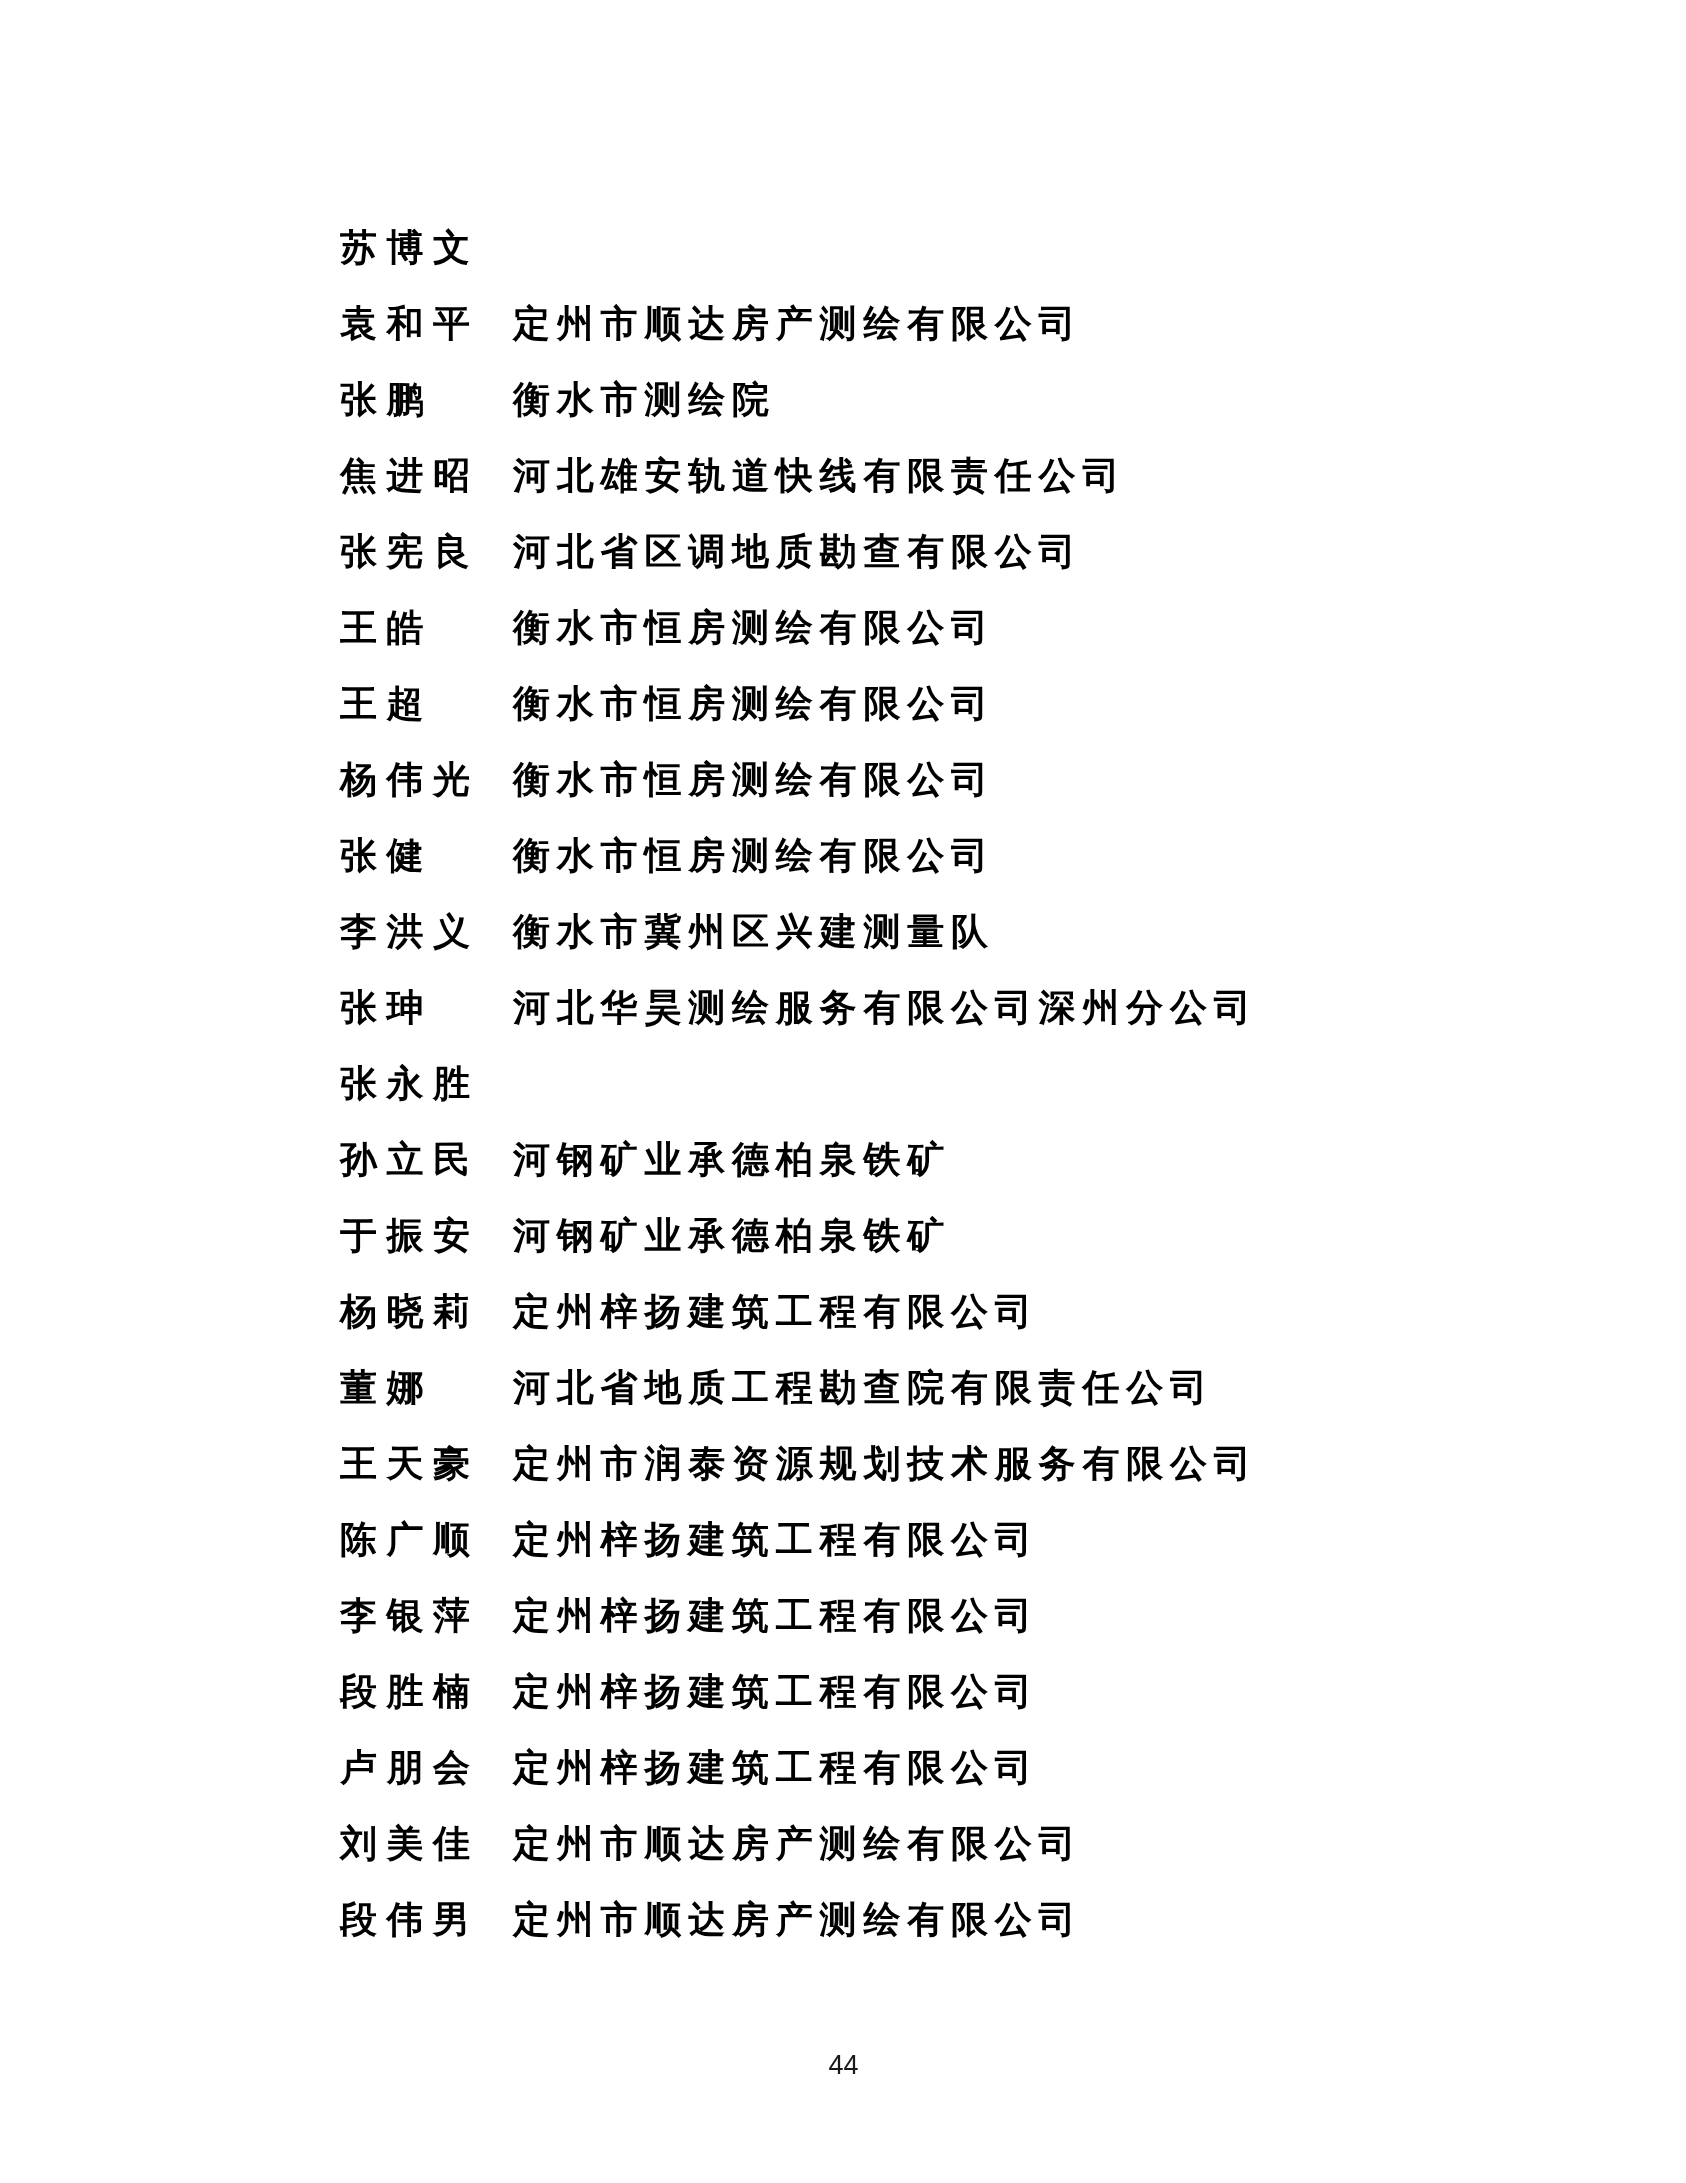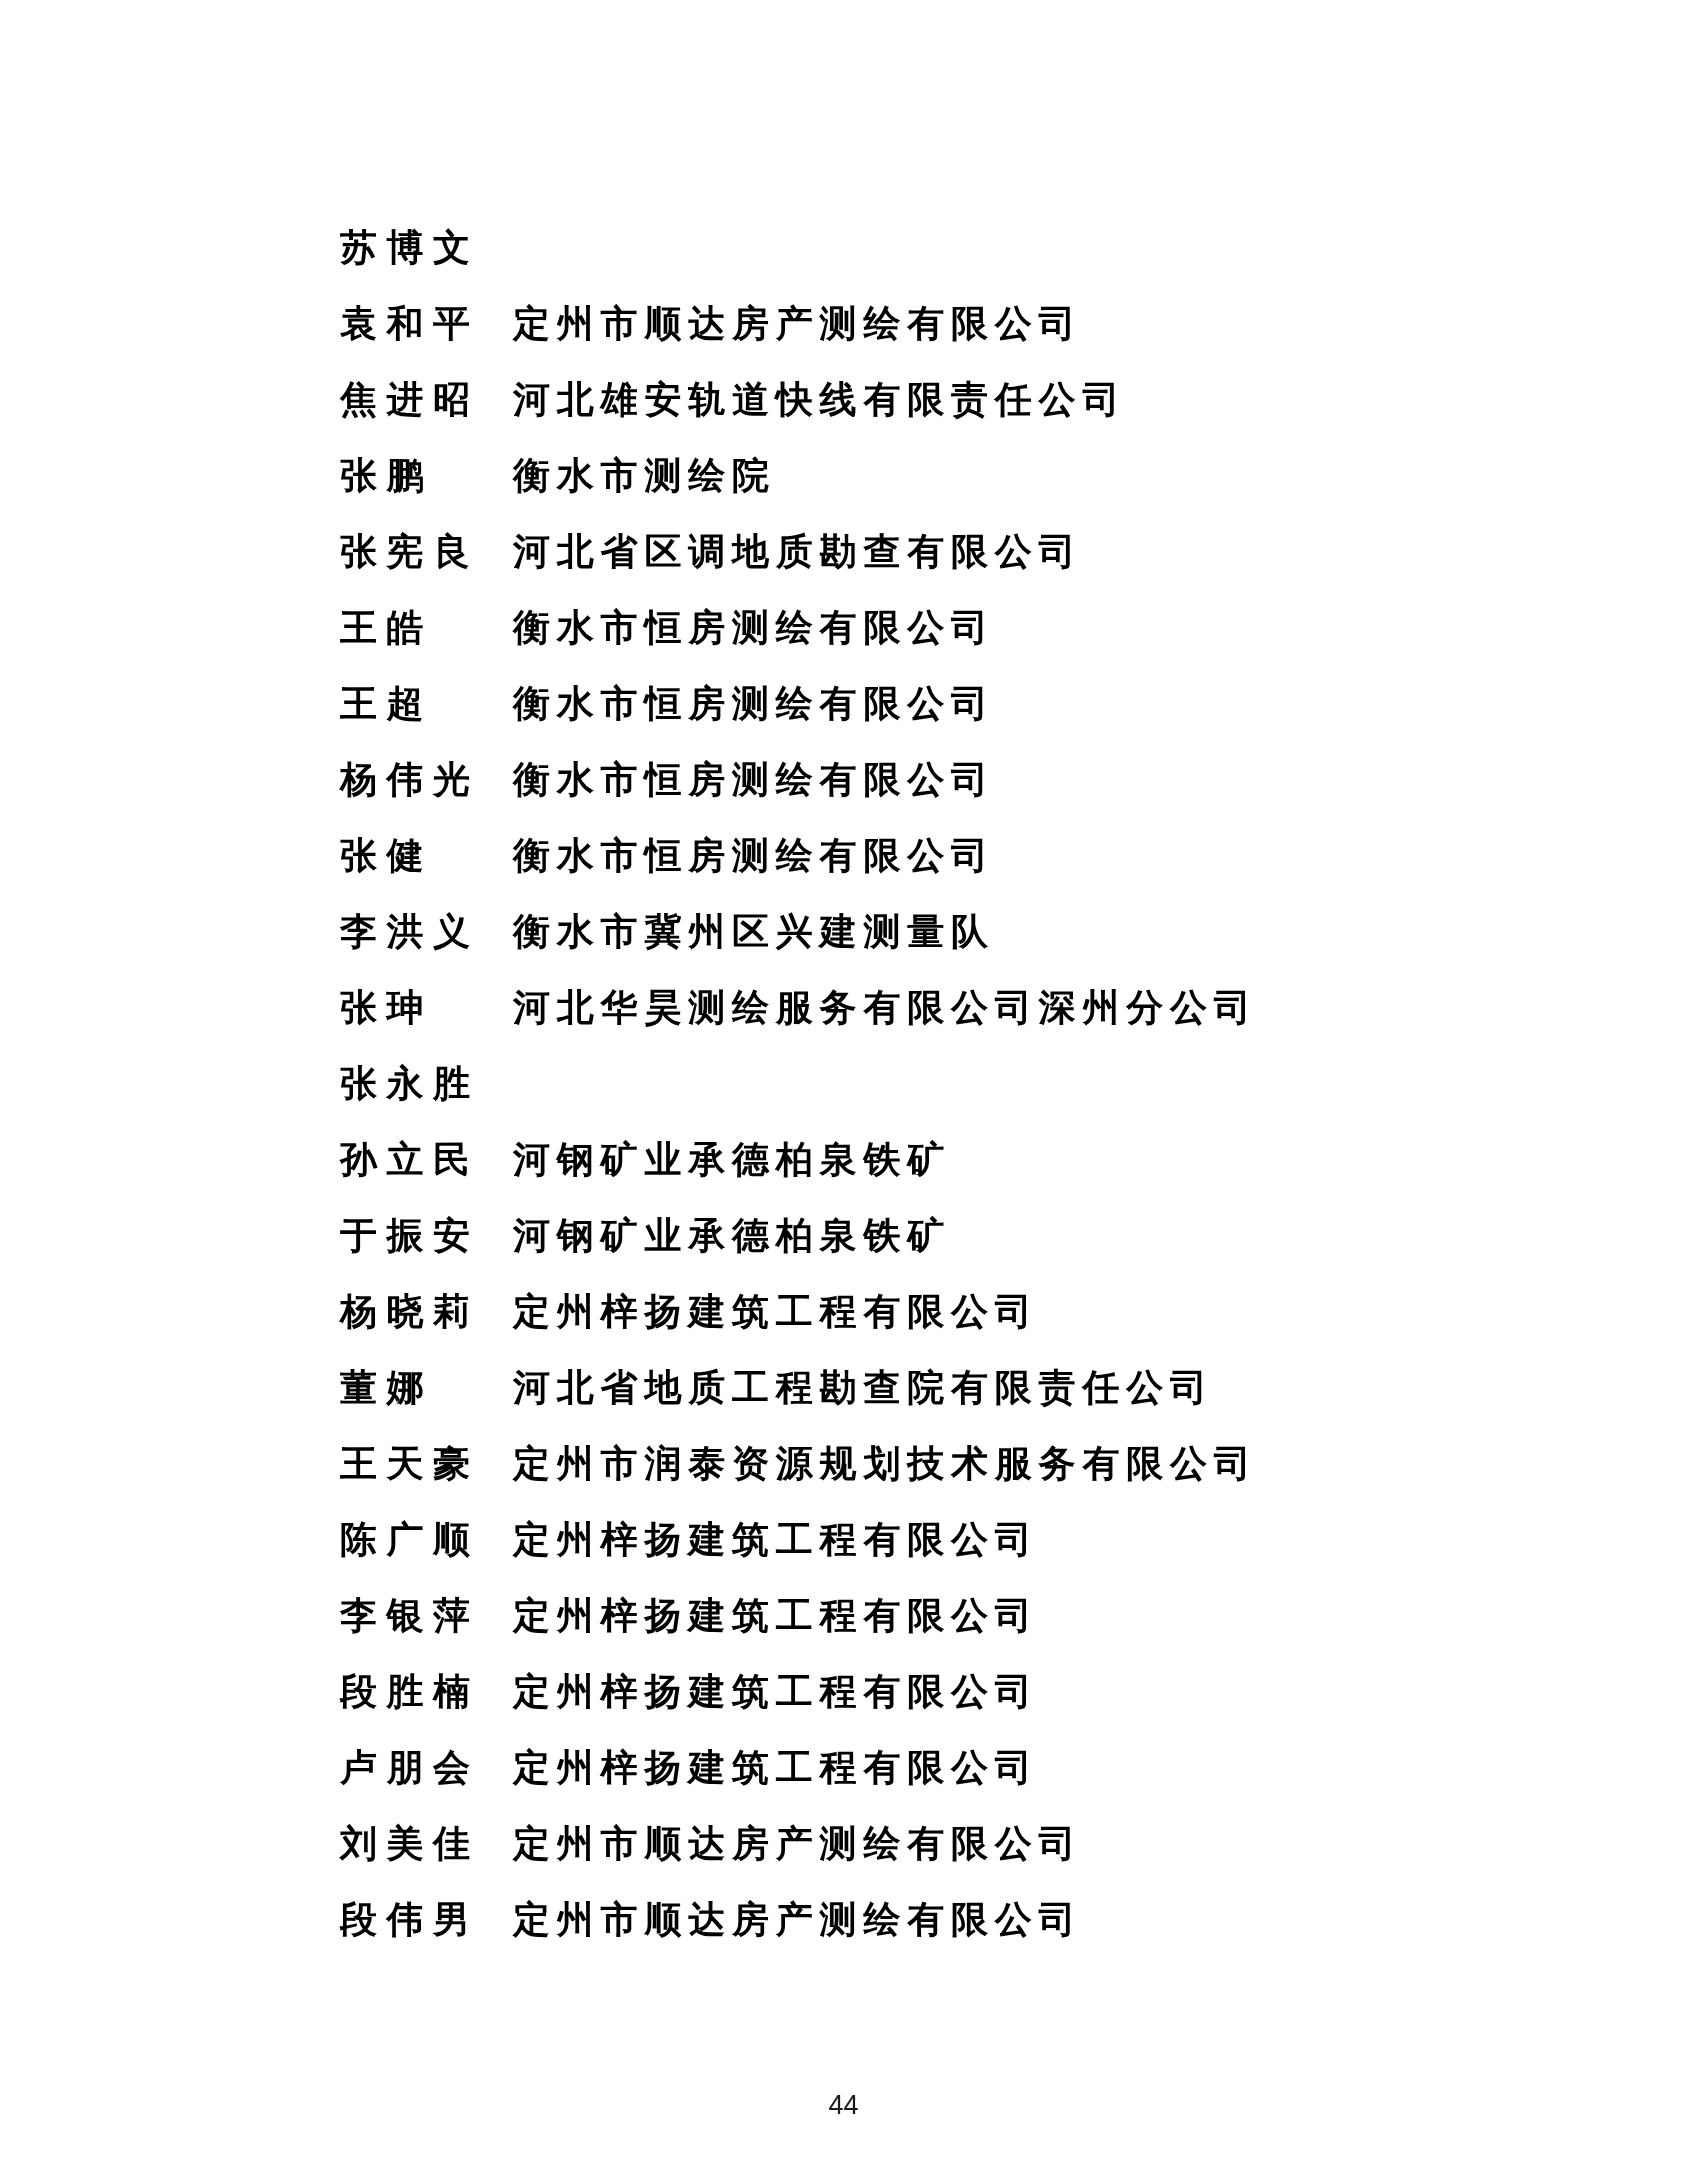--- a/index.html
+++ b/index.html
@@ -42,46 +42,45 @@
   .page-number {
     position: absolute;
     top: 2052px;
     left: 0;
     width: 100%;
     text-align: center;
     font-size: 27px;
     line-height: 1;
     font-family: "Liberation Sans", "DejaVu Sans", sans-serif;
     color: #1a1a1a;
-    margin-top: 40px;
   }
 </style>
 </head>
 <body>
 
 <div class="page">
 
   <div class="roster" id="roster">
   <div class="row">
     <span class="name">苏博文</span>
   </div>
 
   <div class="row">
     <span class="name">袁和平</span>
     <span class="company">定州市顺达房产测绘有限公司</span>
   </div>
 
   <div class="row">
-    <span class="name">焦进昭</span>
-    <span class="company">河北雄安轨道快线有限责任公司</span>
+    <span class="name">张鹏</span>
+    <span class="company">衡水市测绘院</span>
   </div>
 
   <div class="row">
-    <span class="name">张鹏</span>
-    <span class="company">衡水市测绘院</span>
+    <span class="name">焦进昭</span>
+    <span class="company">河北雄安轨道快线有限责任公司</span>
   </div>
 
   <div class="row">
     <span class="name">张宪良</span>
     <span class="company">河北省区调地质勘查有限公司</span>
   </div>
 
   <div class="row">
     <span class="name">王皓</span>
     <span class="company">衡水市恒房测绘有限公司</span>

